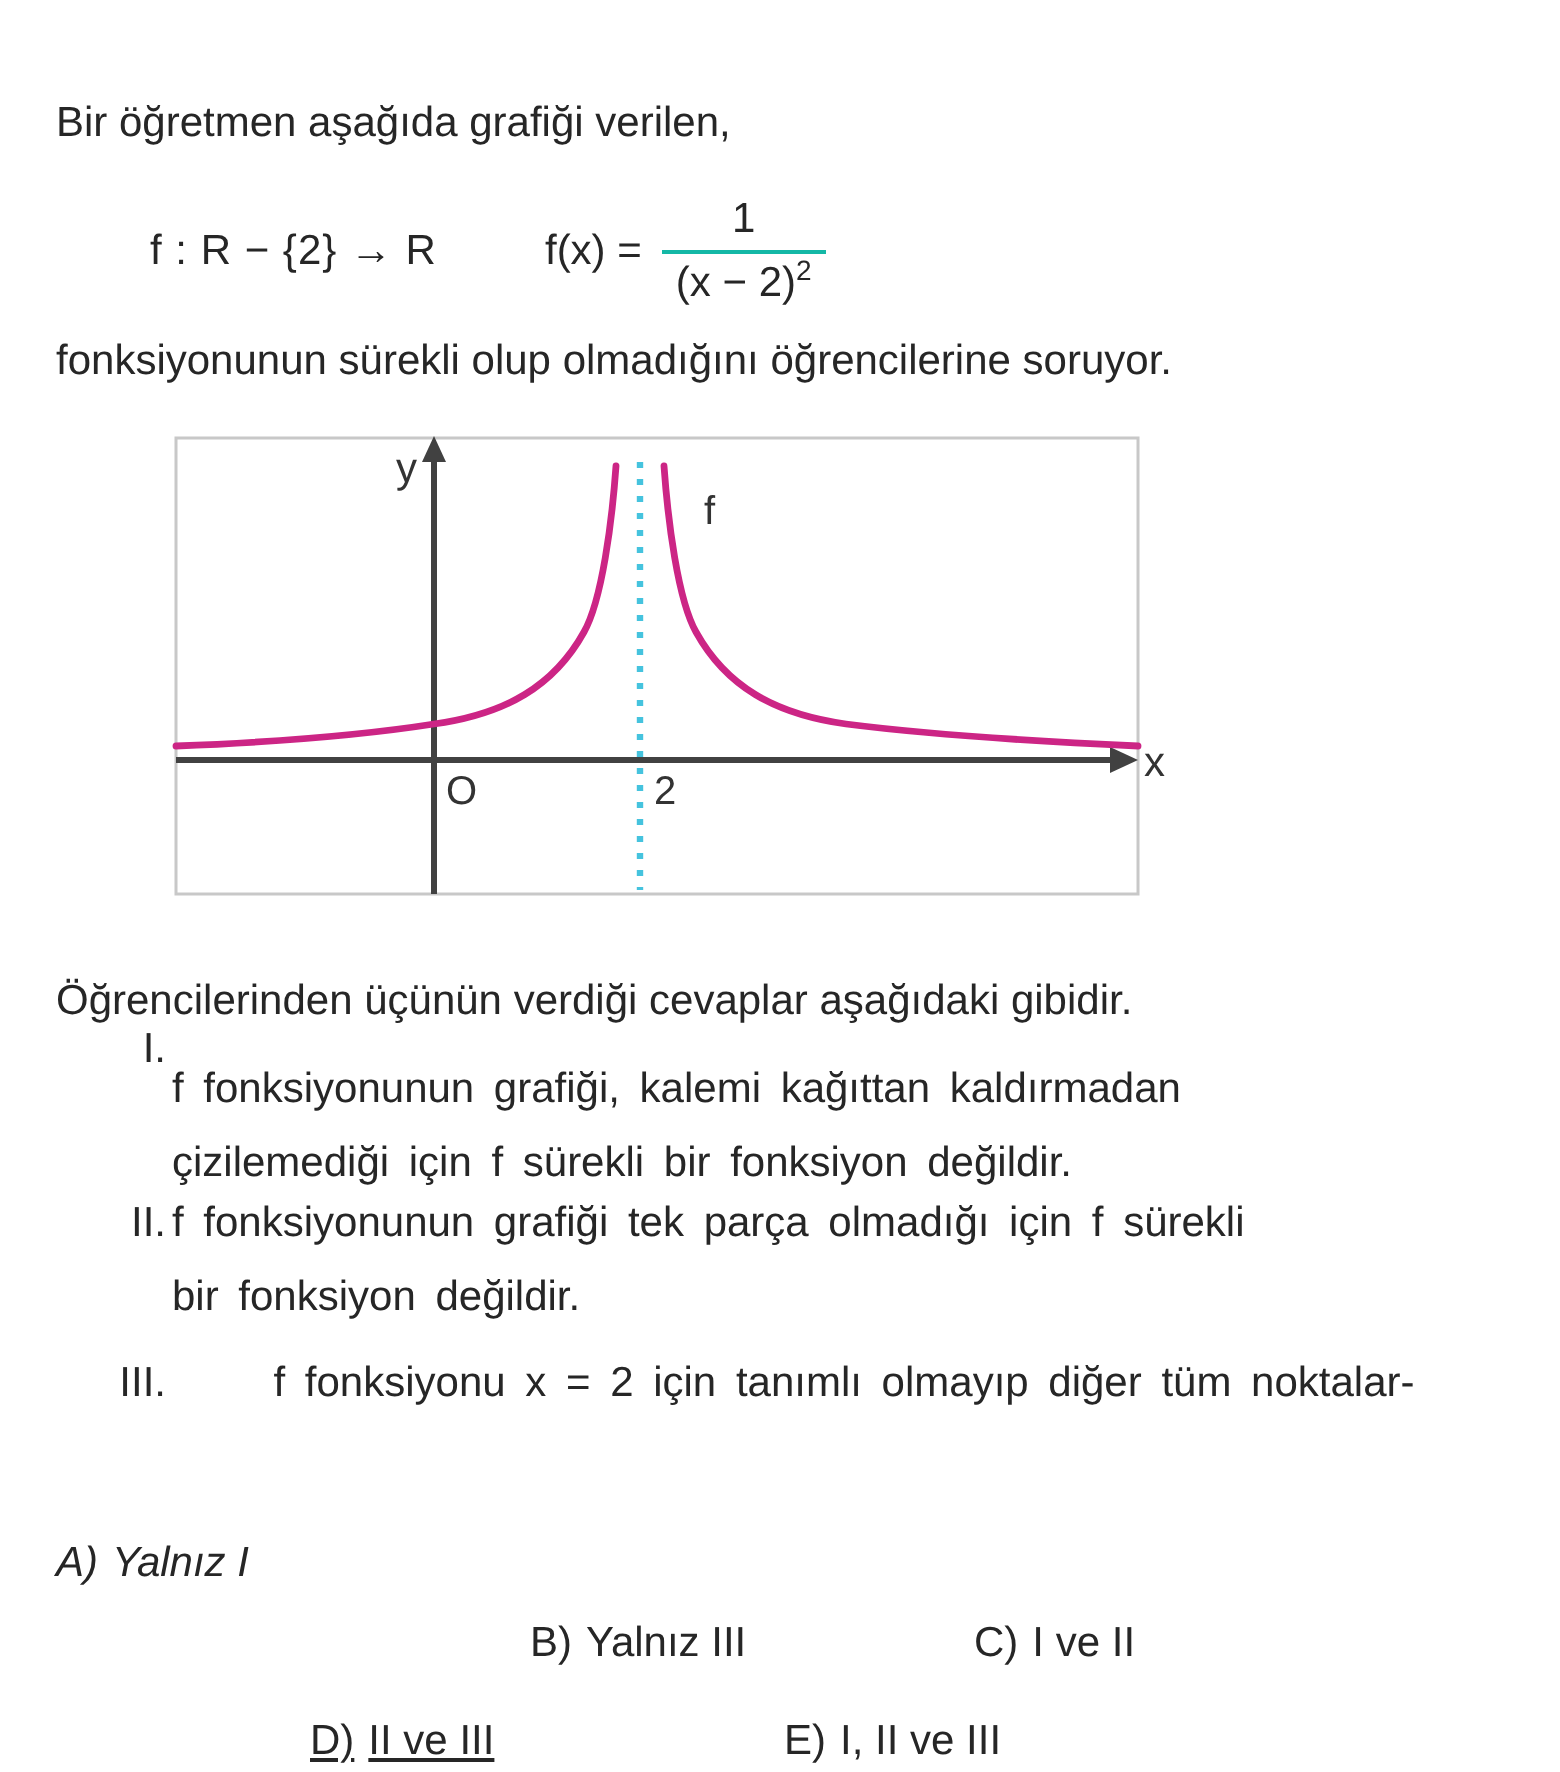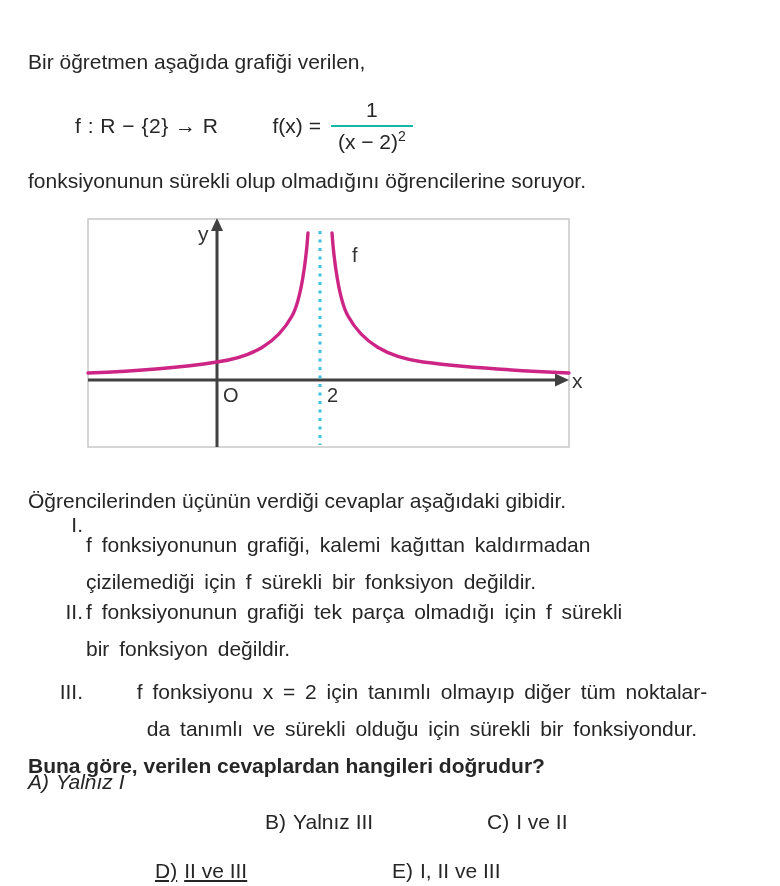--- a/index.html
+++ b/index.html
@@ -79,25 +79,23 @@
     <div class="item-text" style="top:593px;">
       <div>f fonksiyonunun grafiği tek parça olmadığı için f sürekli</div>
       <div>bir fonksiyon değildir.</div>
     </div>
   </div>
 
   <div>
     <div class="item-marker" style="top:673px;">III.</div>
     <div class="item-text" style="top:673px;text-align:center;">
       <div>f fonksiyonu x = 2 için tanımlı olmayıp diğer tüm noktalar-</div>
-      <div>da tanımlı ve sürekli olduğu için sürekli bir fonksiyondur.</div>
     </div>
   </div>
 
-  <div class="abs question" style="left:28px;top:754px;">Buna göre, verilen cevaplardan hangileri doğrudur?</div>
 
   <div>
     <span class="abs option" style="left:28px;top:770px;font-style:italic;"><span class="olabel">A)</span><span>Yalnız I</span></span>
     <span class="abs option" style="left:265px;top:810px;"><span class="olabel">B)</span><span>Yalnız III</span></span>
     <span class="abs option" style="left:487px;top:810px;"><span class="olabel">C)</span><span>I ve II</span></span>
   </div>
 
   <div>
     <span class="abs option" style="left:155px;top:859px;text-decoration:underline;"><span class="olabel">D)</span><span>II ve III</span></span>
     <span class="abs option" style="left:392px;top:859px;"><span class="olabel">E)</span><span>I, II ve III</span></span>

